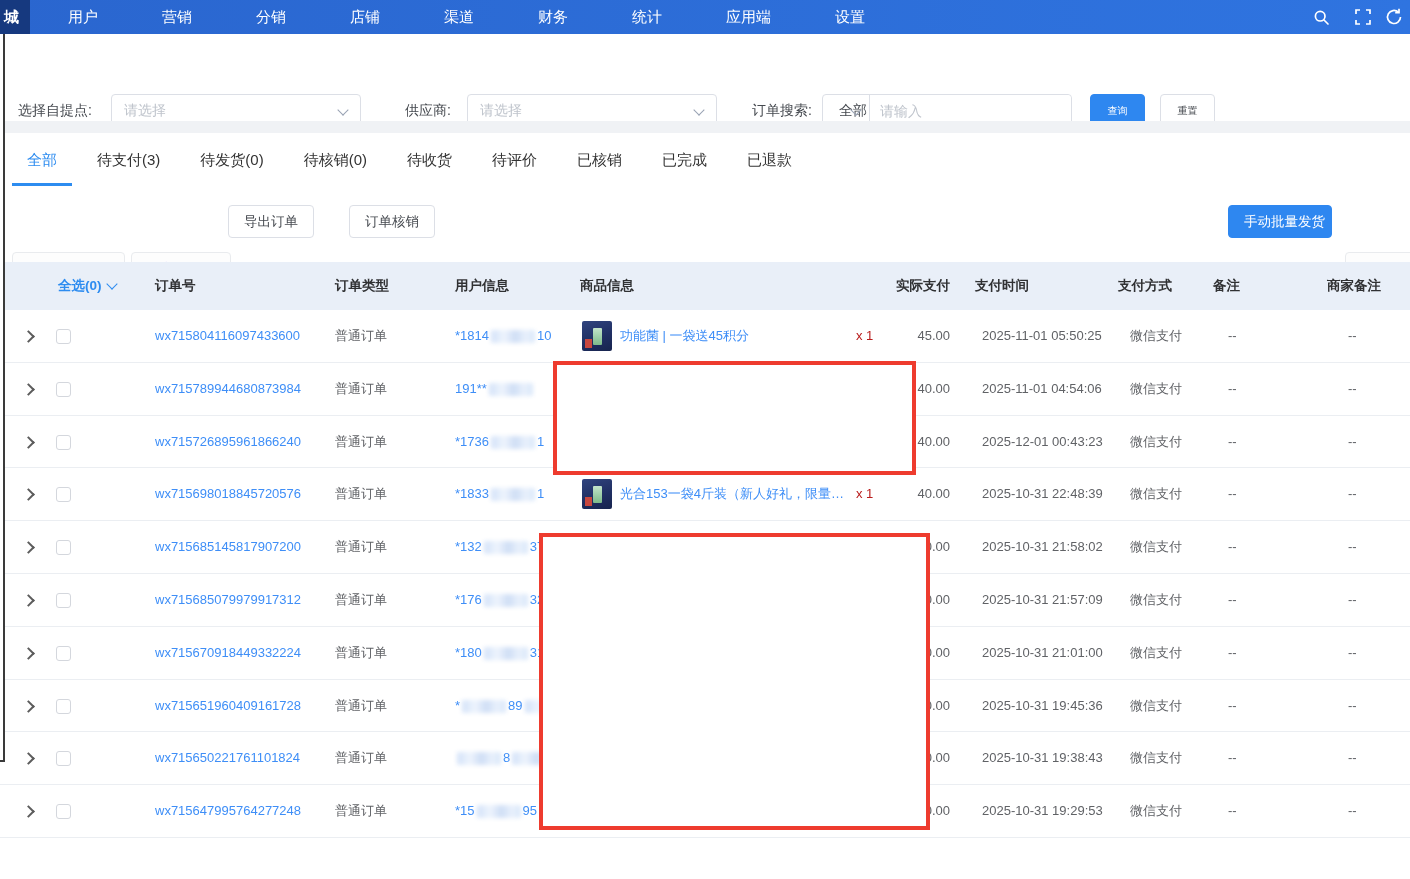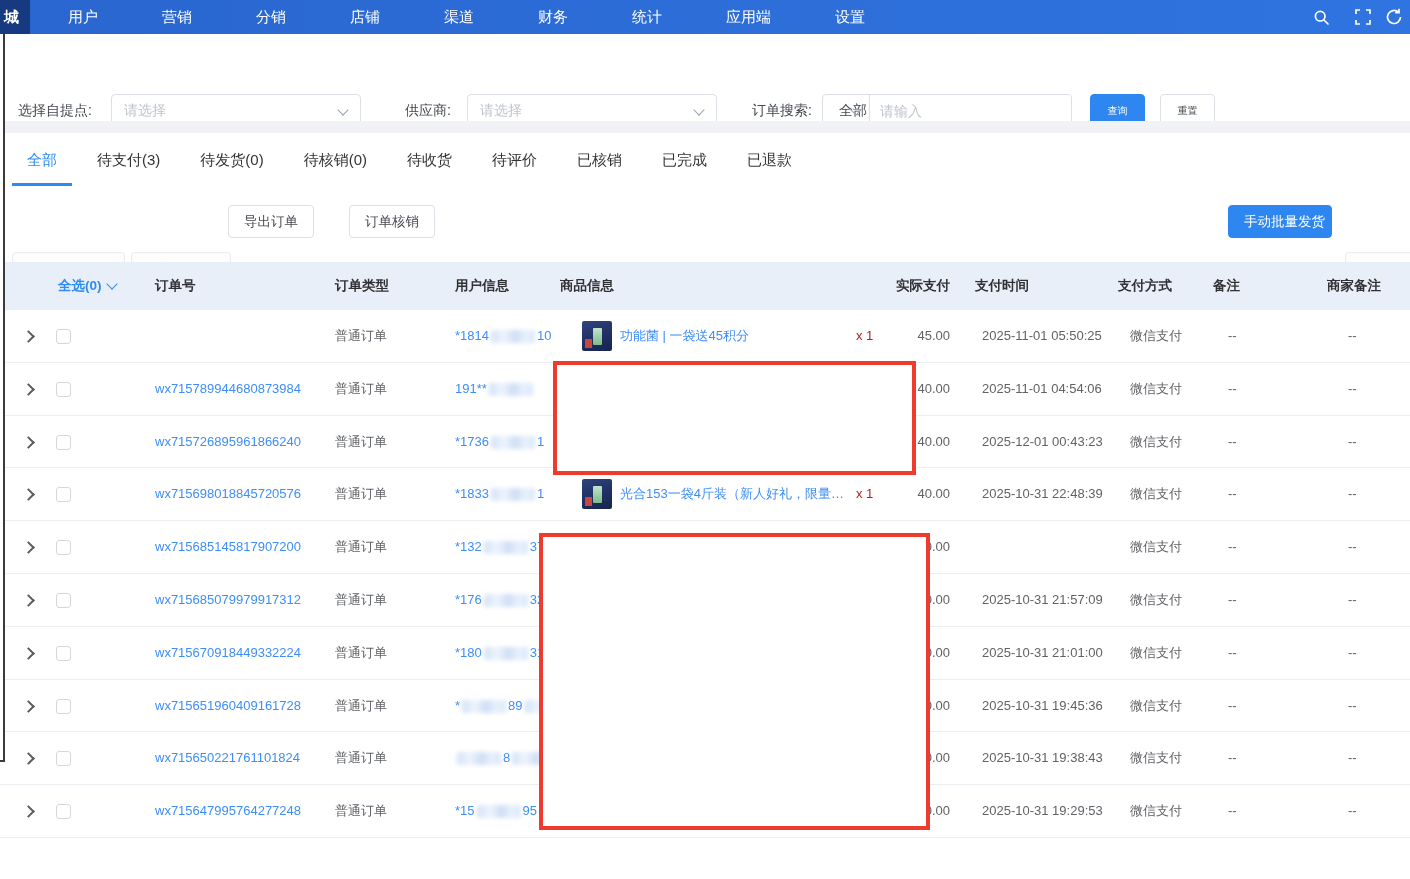--- a/index.html
+++ b/index.html
@@ -62,21 +62,21 @@
   .tbtn.disabled { color:#8b5cf6; border-color:#e9ebee; background:#fdfdfd; cursor:not-allowed;margin-top:47px; }
   .tb-0 { left:12px; }  .tb-1 { left:131px; } .tb-2 { left:228px; } .tb-3 { left:317px;margin-left:32px; }
   .tb-r0 { left:1228px; width:104px; background:#2e87f0; border-color:#2e87f0; color:#fff; }
   .tb-r1 { left:1345px; width:110px; }
 
   
   .thead { position:absolute; left:0; top:262px; width:1410px; height:48px; background:#e9eff8; font-size:13.5px; }
   .hc { position:absolute; top:0; line-height:48px; color:#303133; font-weight:bold; white-space:nowrap; }
   .h-select { left:58px; color:#2d8cf0; cursor:pointer; }
   .h-select .chev { position:static; display:inline-block; border-color:#2d8cf0; margin-left:6px; margin-bottom:2px; }
-  .h-order { left:155px; } .h-type { left:335px; } .h-user { left:455px; } .h-product { left:560px;text-align:right; }
+  .h-order { left:155px; } .h-type { left:335px; } .h-user { left:455px; } .h-product { left:580px;text-align:right; }
   .h-price { left:880px; width:70px; text-align:right; }
   .h-time { left:975px; } .h-method { left:1118px; } .h-remark { left:1213px; } .h-mremark { left:1327px; }
 
   .tbody { position:absolute; left:0; top:310px; width:1410px; }
   .row { position:relative; width:1410px; height:52.8px; border-bottom:1px solid #ebeef2; font-size:13px; background:#fff; }
   .expand { position:absolute; left:24px; top:22px; width:9px; height:9px;
             border-top:2px solid #5c5c5c; border-right:2px solid #5c5c5c; transform:rotate(45deg); cursor:pointer; }
   .cb { position:absolute; left:56px; top:19px; width:15px; height:15px; border:1px solid #d4d7dd;
         border-radius:3px; background:#fff; cursor:pointer; }
   .cell { position:absolute; top:0; line-height:52.8px; white-space:nowrap; }
@@ -204,20 +204,21 @@
     <span class="hc h-time">支付时间</span>
     <span class="hc h-method">支付方式</span>
     <span class="hc h-remark">备注</span>
     <span class="hc h-mremark">商家备注</span>
   </div>
 
   <div class="tbody">
       <div class="row">
       <span class="expand"></span>
       <span class="cb"></span>
+      <a class="cell order-no">wx715804116097433600</a>
       <span class="cell order-type">普通订单</span>
       <span class="cell user-info">*1814<span class="blur"></span>10</span>
       <span class="thumb">
           <i></i>
           <b></b>
         </span>
       <a class="cell pname">功能菌 | 一袋送45积分</a>
       <span class="cell pqty">x 1</span>
       <span class="cell price">45.00</span>
       <span class="cell ptime">2025-11-01 05:50:25</span>
@@ -270,20 +271,21 @@
       <span class="cell mremark">--</span>
     </div>
       <div class="row">
       <span class="expand"></span>
       <span class="cb"></span>
       <a class="cell order-no">wx715685145817907200</a>
       <span class="cell order-type">普通订单</span>
       <span class="cell user-info">*132<span class="blur"></span>37</span>
 
       <span class="cell price">40.00</span>
+      <span class="cell ptime">2025-10-31 21:58:02</span>
       <span class="cell pmethod">微信支付</span>
       <span class="cell remark">--</span>
       <span class="cell mremark">--</span>
     </div>
       <div class="row">
       <span class="expand"></span>
       <span class="cb"></span>
       <a class="cell order-no">wx715685079979917312</a>
       <span class="cell order-type">普通订单</span>
       <span class="cell user-info">*176<span class="blur"></span>32</span>

